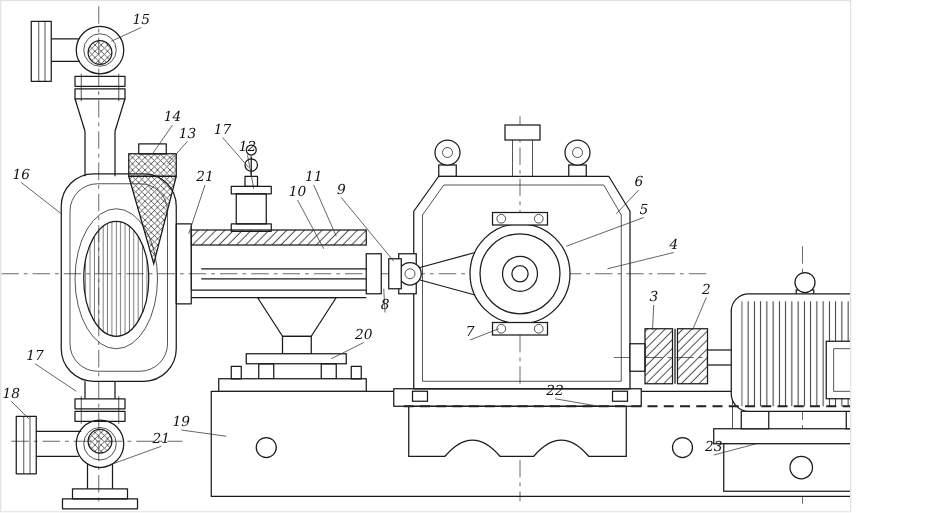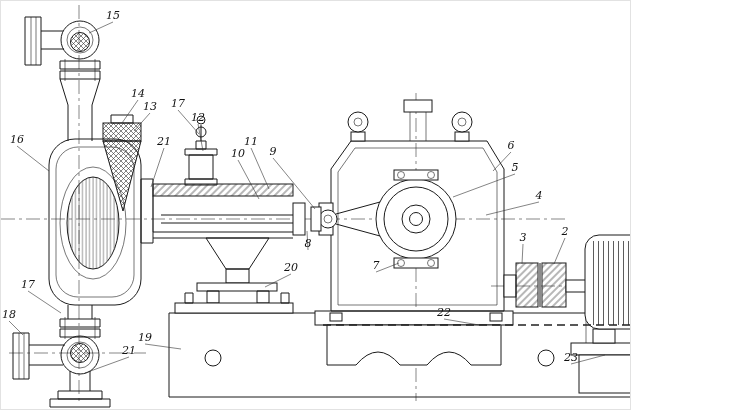--- a/index.html
+++ b/index.html
@@ -1,16 +1,16 @@
 <!DOCTYPE html>
 <html><head>
 <meta charset="utf-8">
 <style>
   html,body{margin:0;padding:0;background:#ffffff;}
-  #stage{position:relative;width:631px;height:410px;background:#ffffff;overflow:hidden;
+  #stage{position:relative;width:681px;height:410px;background:#ffffff;overflow:hidden;
          font-family:"DejaVu Sans",sans-serif;border:1px solid #e2e2e2;box-sizing:border-box;}
   svg{position:absolute;left:0;top:0;}
   .ln{fill:none;stroke:#1b1b1b;stroke-width:1;stroke-linejoin:round;}
   .thin{fill:none;stroke:#1b1b1b;stroke-width:.6;}
   .wht{fill:#ffffff;stroke:#1b1b1b;stroke-width:1;}
   .lnh{stroke:#1b1b1b;stroke-width:1;}
   .cl{stroke:#555;stroke-width:.7;stroke-dasharray:14 4 3 4;fill:none;}
   .dash{stroke:#222;stroke-width:1.7;stroke-dasharray:8 5;fill:none;}
   .leader{stroke:#333;stroke-width:.6;}
   .callout{font:italic 11px "DejaVu Serif",serif;fill:#111;text-anchor:middle;}

